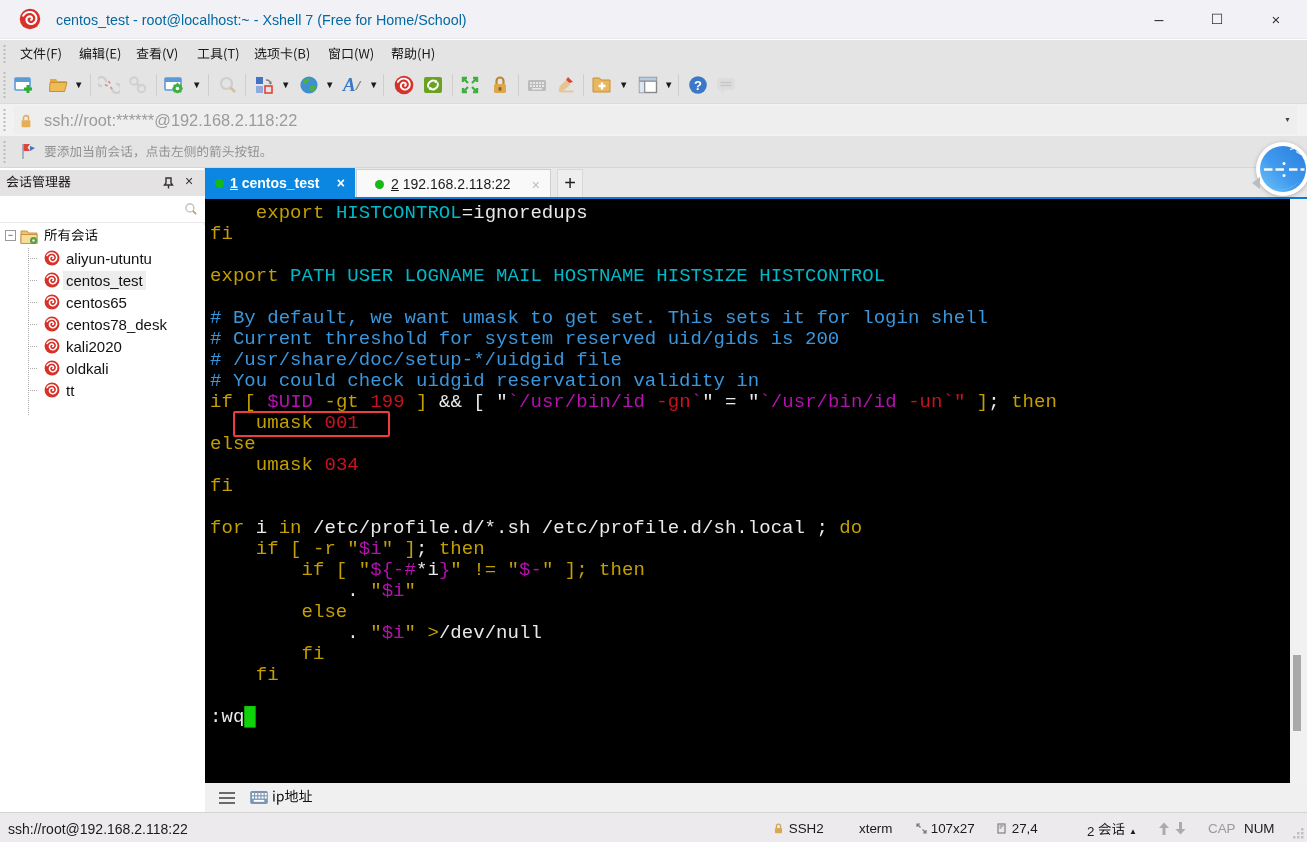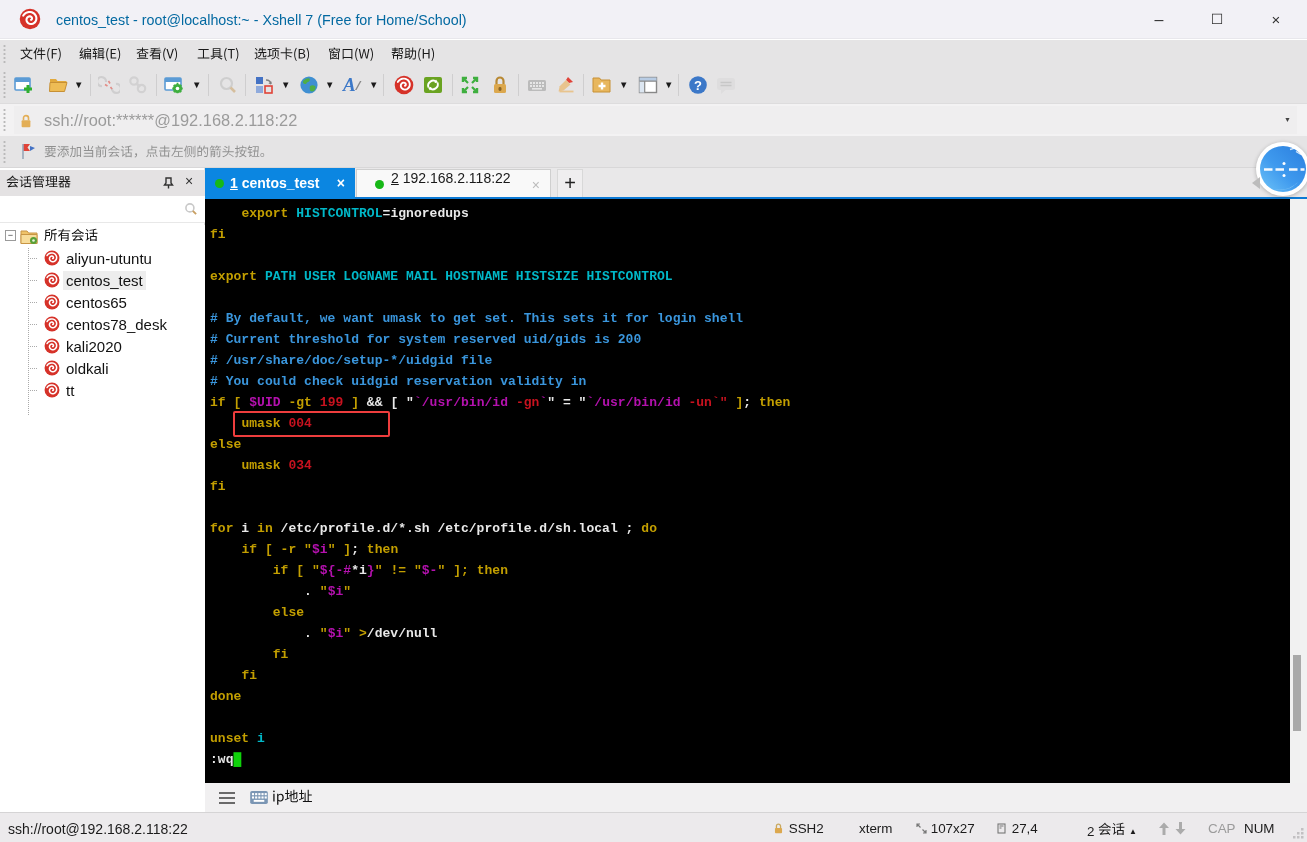--- a/index.html
+++ b/index.html
@@ -37,21 +37,21 @@
 
 #tabbar {position:absolute;left:205px;top:168px;width:1102px;height:31px;background:#e9e8e9}
 #tabbar .bline {position:absolute;left:0;bottom:0;width:100%;height:2px;background:#0c79d4}
 .tab1 {position:absolute;left:0;top:0;width:150px;height:31px;background:#0b86e1;color:#fff;font-weight:bold}
 .tab2 {position:absolute;left:151px;top:1px;width:195px;height:28px;background:#f9f9f9;border:1px solid #cfcfcf;border-bottom:none;color:#1a1a1a}
 .tabdot {display:inline-block;width:9px;height:9px;border-radius:50%;background:#16b816}
 .tabx {position:absolute;right:10px;top:7px;font-size:14px;line-height:16px}
 #tabplus {position:absolute;left:352px;top:1px;width:26px;height:28px;background:#efeeef;border:1px solid #d8d8d8;border-bottom:none;text-align:center;font-size:20px;color:#222;line-height:26px}
 
 #term {position:absolute;left:205px;top:199px;width:1085px;height:584px;background:#000;overflow:hidden}
-#termtext {position:absolute;left:5px;top:3.5px;font-family:"Liberation Mono",monospace;font-weight:700;font-size:13px;letter-spacing:0.04px}
+#termtext {position:absolute;left:5px;top:3.5px;font-family:"Liberation Mono",monospace;font-weight:400;font-size:19px;letter-spacing:0.04px}
 .tl {height:21px;line-height:21px;white-space:pre}
 .tl i {font-style:normal}
 .tl .w{color:#e9e9e9} .tl .y{color:#c39f00} .tl .c{color:#00b8c8}
 .tl .b{color:#3a96dd} .tl .m{color:#b411ae} .tl .r{color:#c8121f} .tl .g{color:#0fd20a}
 #redbox {position:absolute;left:28px;top:211.5px;width:157px;height:26px;border:2.5px solid #ee3d3d;border-radius:2px}
 #scroll {position:absolute;left:1290px;top:199px;width:17px;height:584px;background:#f1f1f1}
 #thumb {position:absolute;left:3px;top:456px;width:8px;height:76px;background:#a9a9a9}
 #quickbar {position:absolute;left:205px;top:783px;width:1102px;height:29px;background:#f1f0f1;display:flex;align-items:center}
 
 #status {position:absolute;left:0;top:812px;width:1307px;height:30px;background:#eceaec;border-top:1px solid #d5d4d5;font-size:13.4px;color:#1b1b1b}
@@ -362,52 +362,50 @@
       </div>
     <div id="vline"></div>
   </div>
 </div>
 <div id="tabbar">
   <div class="bline"></div>
   <div class="tab1"><span class="tabdot" style="margin:11px 0 0 10px"></span>
     <span style="position:absolute;left:25px;top:7px;font-size:14px"><u>1</u> centos_test</span>
     <span class="tabx" style="color:#fff">×</span></div>
   <div class="tab2"><span class="tabdot" style="margin:10px 0 0 18px"></span>
-    <span style="position:absolute;left:34px;top:0;font-size:14px"><u>2</u> 192.168.2.118:22</span>
+    <span style="position:absolute;left:34px;top:6px;font-size:14px"><u>2</u> 192.168.2.118:22</span>
     <span class="tabx" style="color:#bbb">×</span></div>
   <div id="tabplus">+</div>
 </div>
 <div id="term">
     <div id="termtext">
 <div class="tl"><i class="w">&nbsp;&nbsp;&nbsp;&nbsp;</i><i class="y">export</i><i class="w">&nbsp;</i><i class="c">HISTCONTROL</i><i class="w">=ignoredups</i></div>
 <div class="tl"><i class="y">fi</i></div>
 <div class="tl"><i class="w"></i></div>
 <div class="tl"><i class="y">export</i><i class="w">&nbsp;</i><i class="c">PATH&nbsp;USER&nbsp;LOGNAME&nbsp;MAIL&nbsp;HOSTNAME&nbsp;HISTSIZE&nbsp;HISTCONTROL</i></div>
 <div class="tl"><i class="w"></i></div>
 <div class="tl"><i class="b">#&nbsp;By&nbsp;default,&nbsp;we&nbsp;want&nbsp;umask&nbsp;to&nbsp;get&nbsp;set.&nbsp;This&nbsp;sets&nbsp;it&nbsp;for&nbsp;login&nbsp;shell</i></div>
 <div class="tl"><i class="b">#&nbsp;Current&nbsp;threshold&nbsp;for&nbsp;system&nbsp;reserved&nbsp;uid/gids&nbsp;is&nbsp;200</i></div>
 <div class="tl"><i class="b">#&nbsp;/usr/share/doc/setup-*/uidgid&nbsp;file</i></div>
 <div class="tl"><i class="b">#&nbsp;You&nbsp;could&nbsp;check&nbsp;uidgid&nbsp;reservation&nbsp;validity&nbsp;in</i></div>
 <div class="tl"><i class="y">if</i><i class="w">&nbsp;</i><i class="y">[</i><i class="w">&nbsp;</i><i class="m">$UID</i><i class="w">&nbsp;</i><i class="y">-gt</i><i class="w">&nbsp;</i><i class="r">199</i><i class="w">&nbsp;</i><i class="y">]</i><i class="w">&nbsp;&amp;&amp;&nbsp;[&nbsp;"</i><i class="m">`/usr/bin/id</i><i class="w">&nbsp;</i><i class="r">-gn</i><i class="m">`</i><i class="w">"&nbsp;=&nbsp;"</i><i class="m">`/usr/bin/id</i><i class="w">&nbsp;</i><i class="r">-un`"</i><i class="w">&nbsp;</i><i class="y">]</i><i class="w">;&nbsp;</i><i class="y">then</i></div>
-<div class="tl"><i class="w">&nbsp;&nbsp;&nbsp;&nbsp;</i><i class="y">umask</i><i class="w">&nbsp;</i><i class="r">004</i></div>
+<div class="tl"><i class="w">&nbsp;&nbsp;&nbsp;&nbsp;</i><i class="y">umask</i><i class="w">&nbsp;</i><i class="r">001</i></div>
 <div class="tl"><i class="y">else</i></div>
 <div class="tl"><i class="w">&nbsp;&nbsp;&nbsp;&nbsp;</i><i class="y">umask</i><i class="w">&nbsp;</i><i class="r">034</i></div>
 <div class="tl"><i class="y">fi</i></div>
 <div class="tl"><i class="w"></i></div>
 <div class="tl"><i class="y">for</i><i class="w">&nbsp;i&nbsp;</i><i class="y">in</i><i class="w">&nbsp;/etc/profile.d/*.sh&nbsp;/etc/profile.d/sh.local&nbsp;;&nbsp;</i><i class="y">do</i></div>
 <div class="tl"><i class="w">&nbsp;&nbsp;&nbsp;&nbsp;</i><i class="y">if&nbsp;[&nbsp;-r&nbsp;"</i><i class="m">$i</i><i class="y">"</i><i class="w">&nbsp;</i><i class="y">]</i><i class="w">;&nbsp;</i><i class="y">then</i></div>
 <div class="tl"><i class="w">&nbsp;&nbsp;&nbsp;&nbsp;&nbsp;&nbsp;&nbsp;&nbsp;</i><i class="y">if&nbsp;[&nbsp;"</i><i class="m">${-#</i><i class="w">*i</i><i class="m">}</i><i class="y">"&nbsp;!=&nbsp;"</i><i class="m">$-</i><i class="y">"&nbsp;];&nbsp;then</i></div>
 <div class="tl"><i class="w">&nbsp;&nbsp;&nbsp;&nbsp;&nbsp;&nbsp;&nbsp;&nbsp;&nbsp;&nbsp;&nbsp;&nbsp;.&nbsp;</i><i class="y">"</i><i class="m">$i</i><i class="y">"</i></div>
 <div class="tl"><i class="w">&nbsp;&nbsp;&nbsp;&nbsp;&nbsp;&nbsp;&nbsp;&nbsp;</i><i class="y">else</i></div>
 <div class="tl"><i class="w">&nbsp;&nbsp;&nbsp;&nbsp;&nbsp;&nbsp;&nbsp;&nbsp;&nbsp;&nbsp;&nbsp;&nbsp;.&nbsp;</i><i class="y">"</i><i class="m">$i</i><i class="y">"</i><i class="w">&nbsp;</i><i class="y">&gt;</i><i class="w">/dev/null</i></div>
 <div class="tl"><i class="w">&nbsp;&nbsp;&nbsp;&nbsp;&nbsp;&nbsp;&nbsp;&nbsp;</i><i class="y">fi</i></div>
 <div class="tl"><i class="w">&nbsp;&nbsp;&nbsp;&nbsp;</i><i class="y">fi</i></div>
-<div class="tl"><i class="y">done</i></div>
 <div class="tl"><i class="w"></i></div>
-<div class="tl"><i class="y">unset</i><i class="w">&nbsp;</i><i class="c">i</i></div>
 <div class="tl"><i class="w">:wq</i><i class="g">█</i></div>
 </div>
     <div id="redbox"></div>
   </div>
 <div id="scroll">
     <div id="thumb"></div>
   </div>
 <div id="quickbar">
   <svg width="18" height="14" viewBox="0 0 18 14" style="margin-left:13px">
       <g stroke="#6a6a6a" stroke-width="2">

